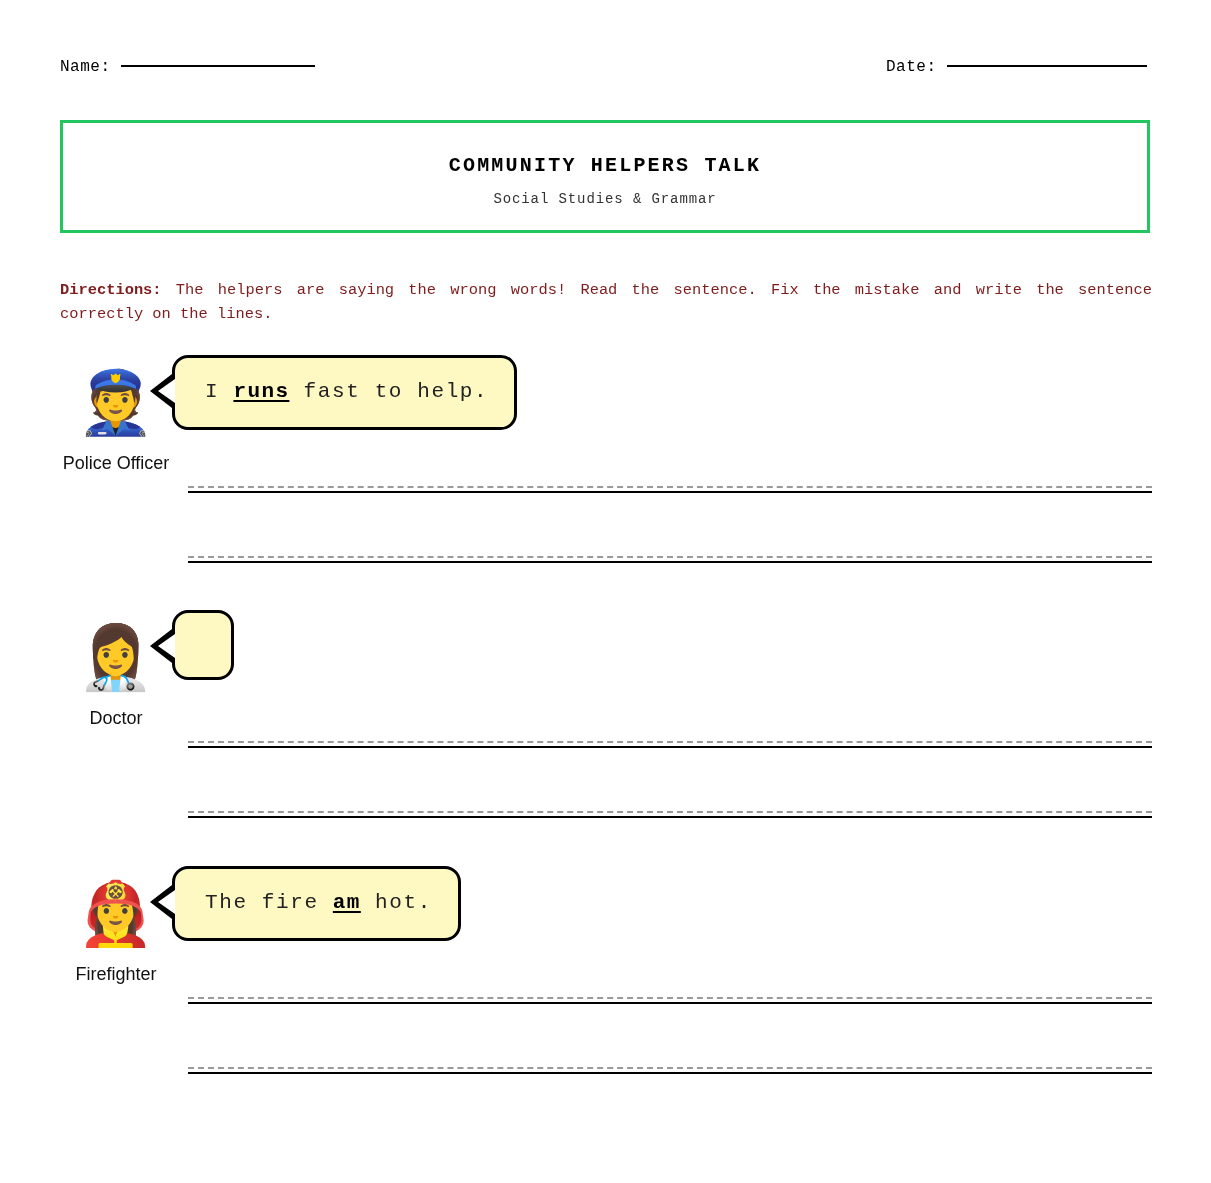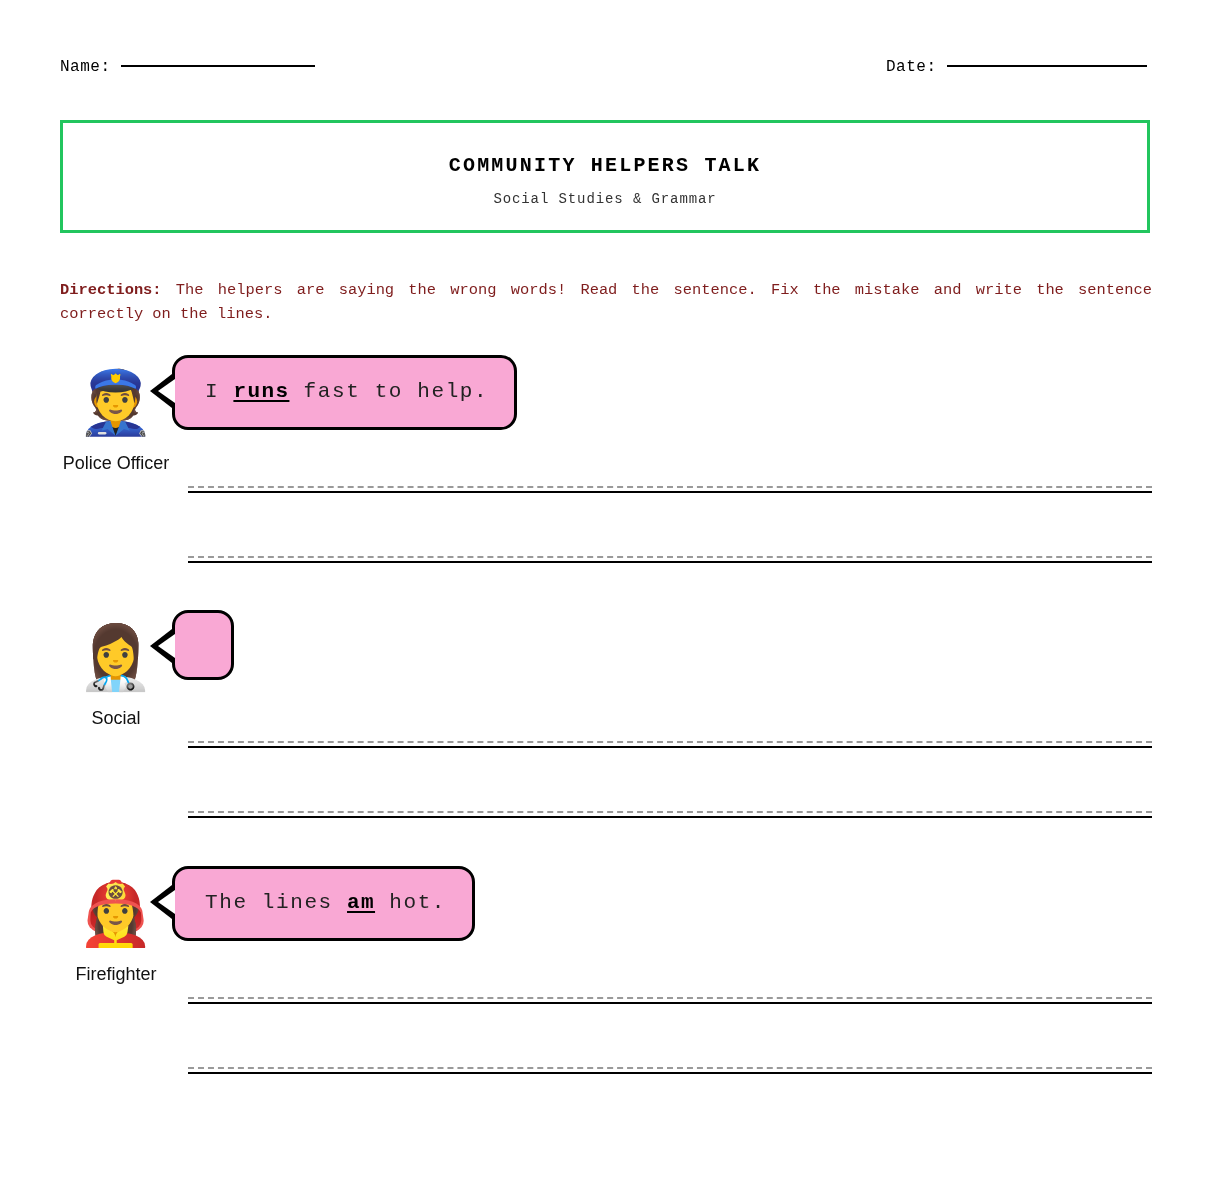--- a/index.html
+++ b/index.html
@@ -138,21 +138,21 @@
     position: absolute;
     left: 172px;
     top: 0px;
     height: 72px;
   }
   .bubble {
     position: relative;
     display: inline-block;
     border: 3.2px solid #000;
     border-radius: 16px;
-    background: #f9a8d4;
+    background: #fef9c3;
     padding: 14px 26px 14px 30px;
     box-sizing: border-box;
     min-height: 70px;
     line-height: 40px;
     white-space: nowrap;
   }
   .bubble-text {
     font-family: "Liberation Mono", "DejaVu Sans Mono", monospace;
     font-size: 21px;
     letter-spacing: 1.6px;
@@ -260,21 +260,21 @@
     <div class="line-pair">
       <div class="line-dashed"></div>
       <div class="line-solid"></div>
     </div>
   </div>
 </div>
 
 <div class="problem problem-2">
   <div class="helper">
     <span class="helper-emoji">👩‍⚕️</span>
-    <span class="helper-label">Social</span>
+    <span class="helper-label">Doctor</span>
   </div>
   <div class="bubble-wrap">
     <div class="bubble">
       <span class="tail-out"></span>
       <span class="tail-in"></span>
     </div>
   </div>
   <div class="writing-lines wl-2">
     <div class="line-pair">
       <div class="line-dashed"></div>
@@ -289,21 +289,21 @@
 
 <div class="problem problem-3">
   <div class="helper">
     <span class="helper-emoji">👩‍🚒</span>
     <span class="helper-label">Firefighter</span>
   </div>
   <div class="bubble-wrap">
     <div class="bubble">
       <span class="tail-out"></span>
       <span class="tail-in"></span>
-      <span class="bubble-text"><span>The lines </span><span class="err">am</span><span> hot.</span></span>
+      <span class="bubble-text"><span>The fire </span><span class="err">am</span><span> hot.</span></span>
     </div>
   </div>
   <div class="writing-lines wl-3">
     <div class="line-pair">
       <div class="line-dashed"></div>
       <div class="line-solid"></div>
     </div>
     <div class="line-pair">
       <div class="line-dashed"></div>
       <div class="line-solid"></div>

